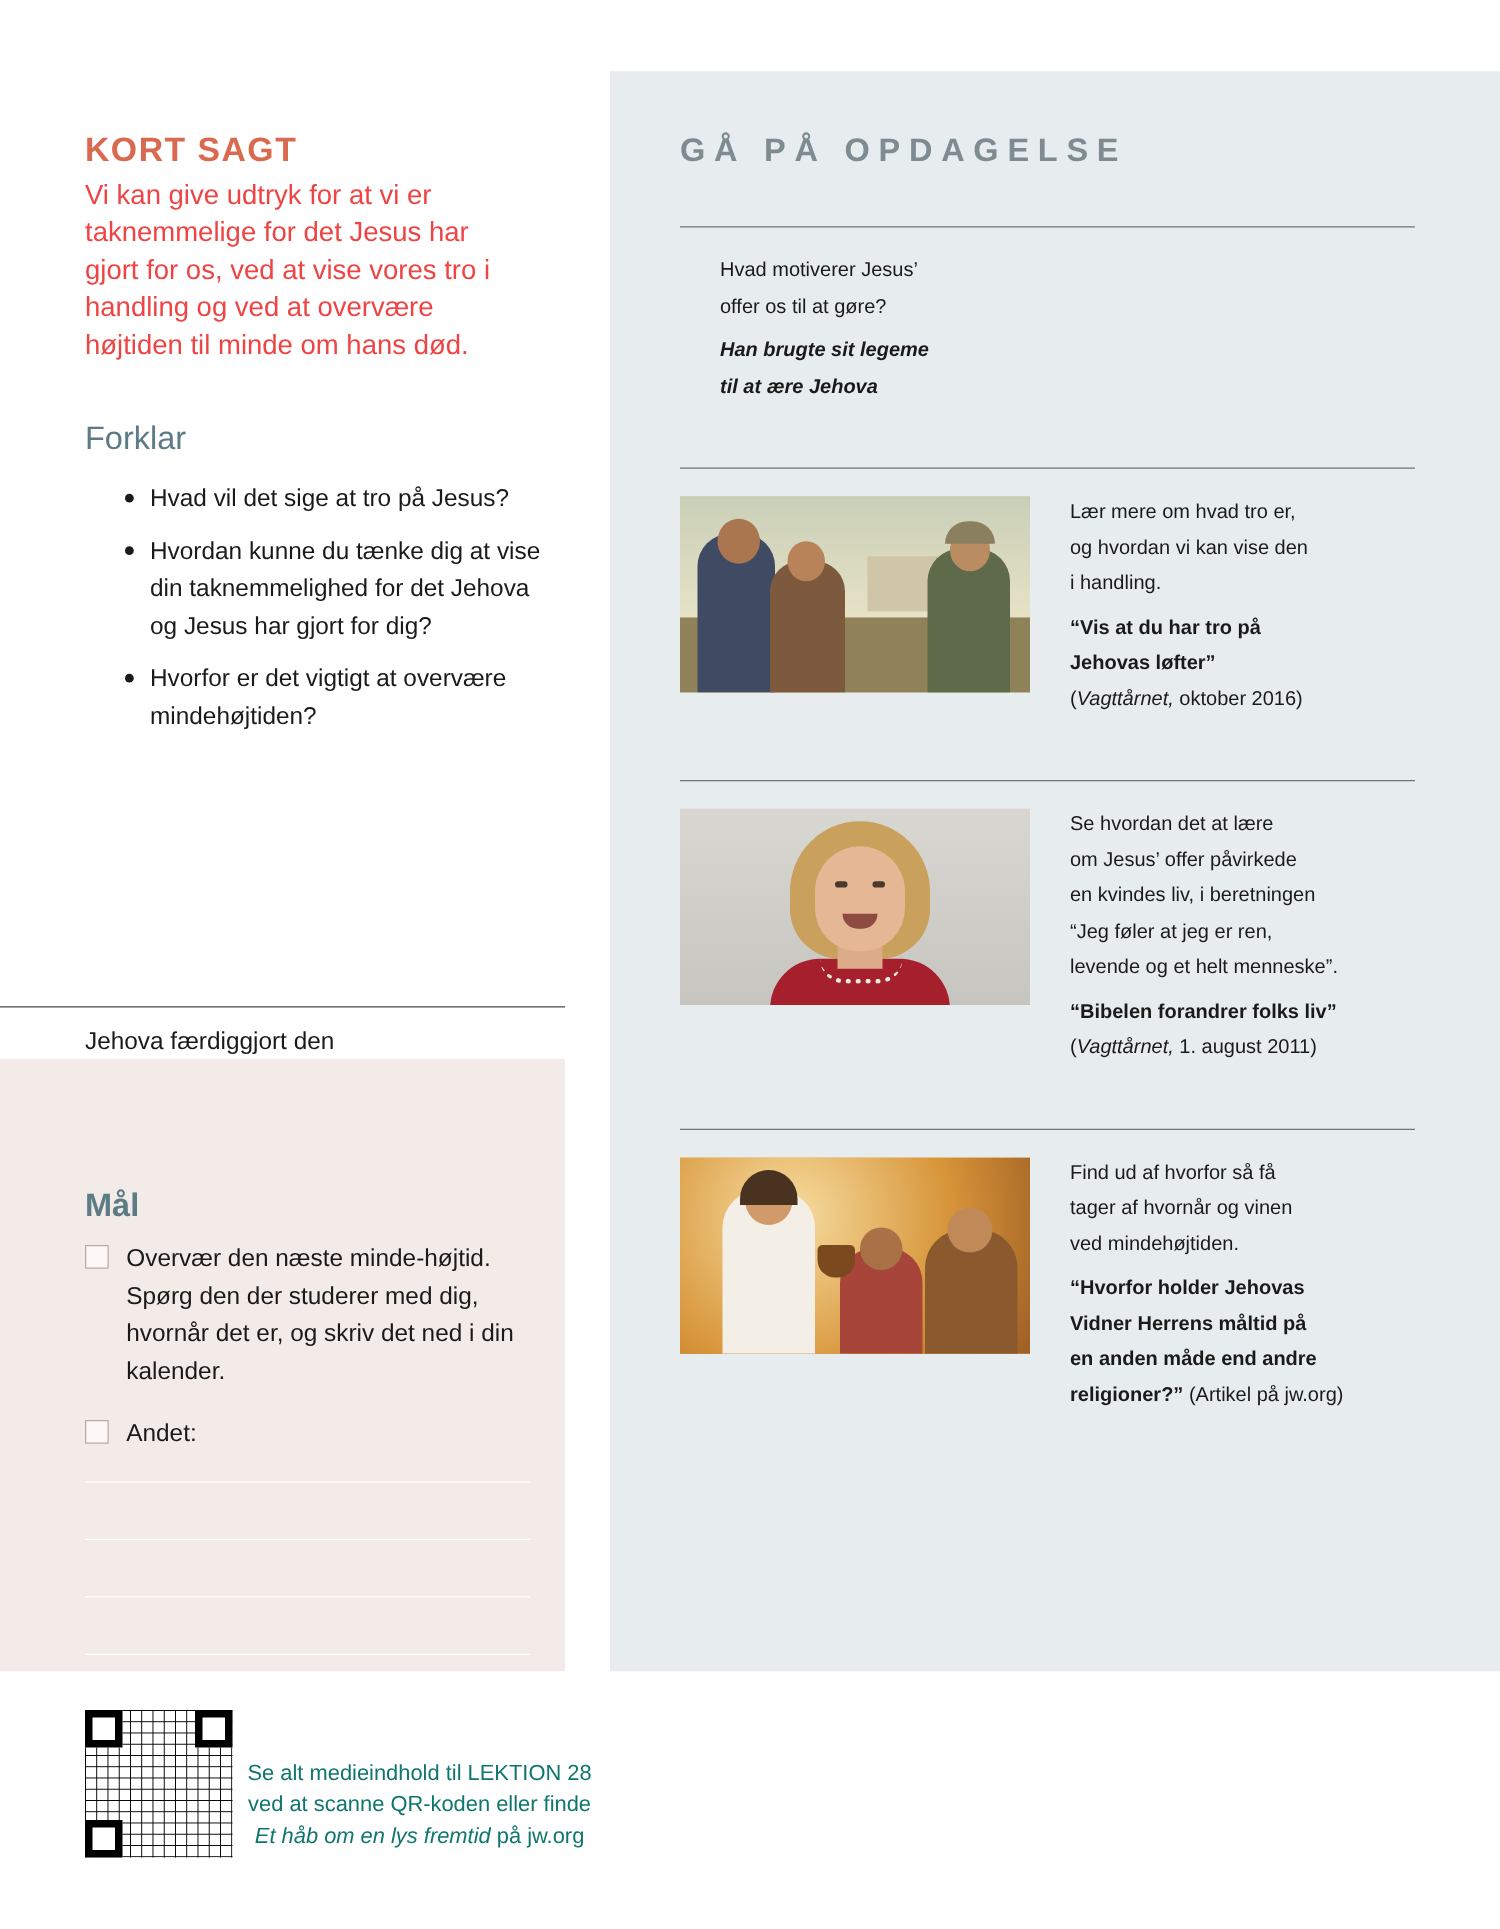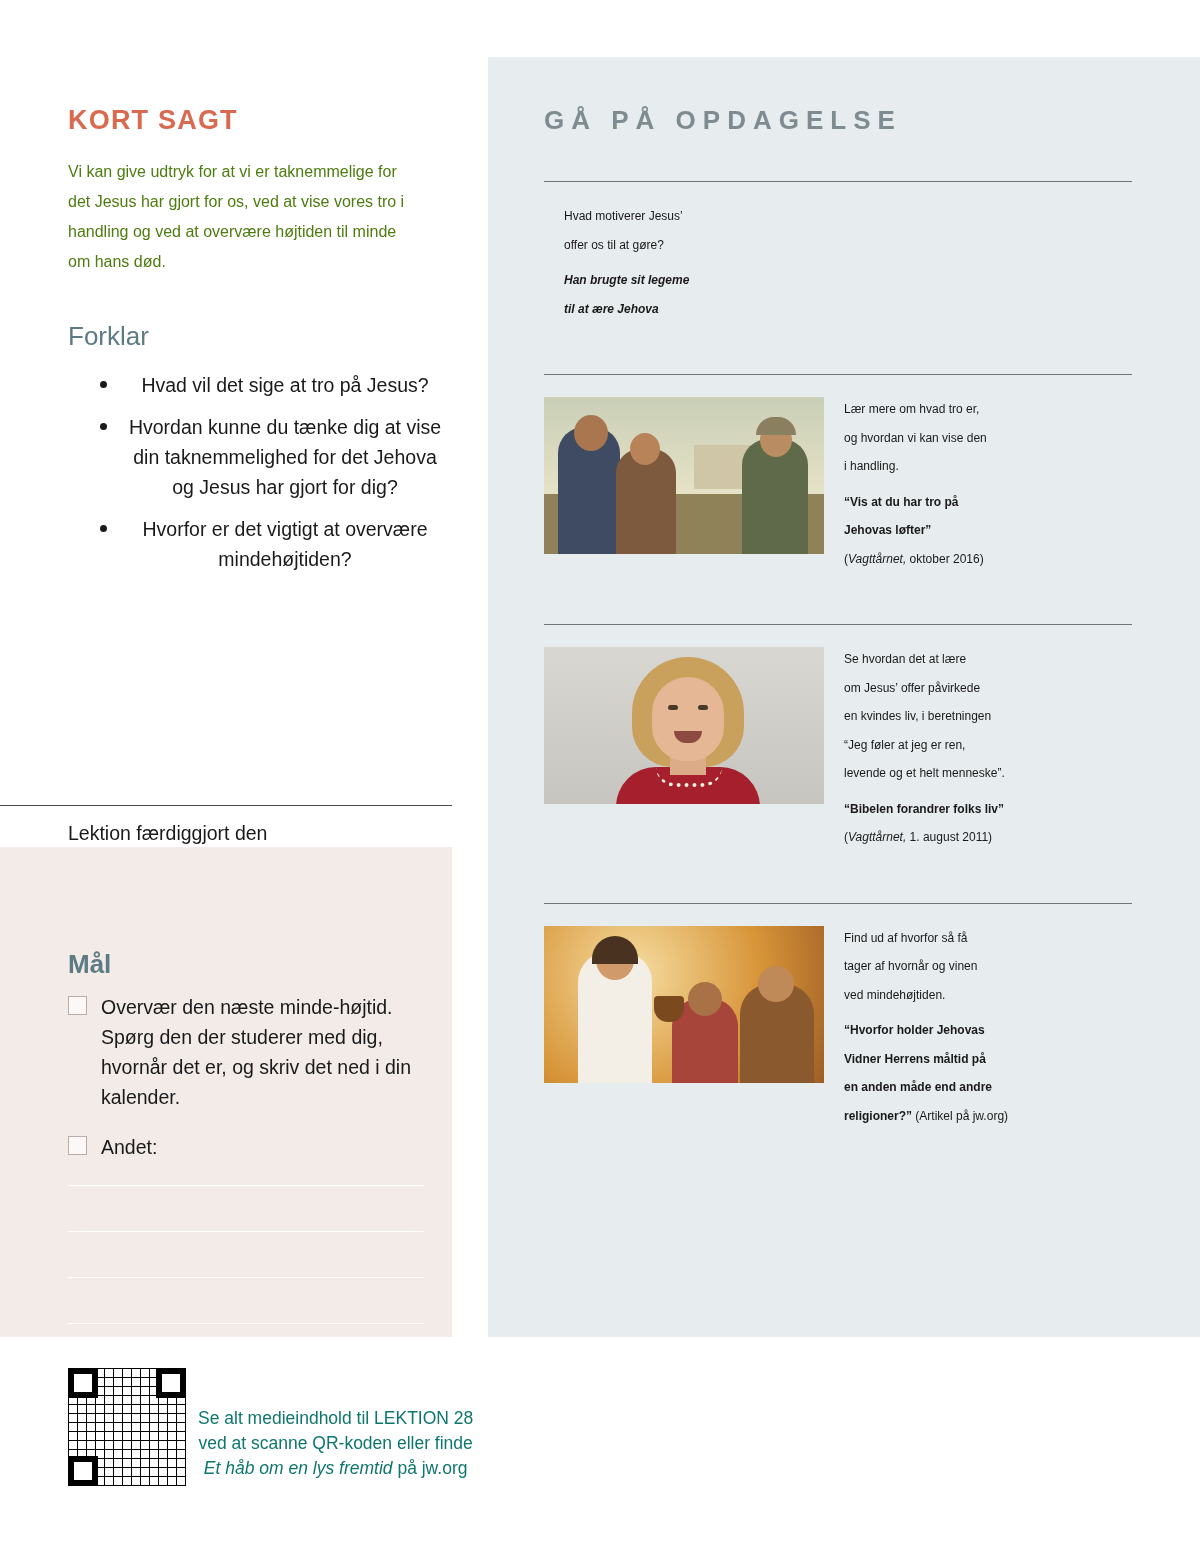--- a/index.html
+++ b/index.html
@@ -53,25 +53,25 @@
 
   .kort-sagt-title {
     color: #d9694f;
     font-size: 27px;
     font-weight: bold;
     letter-spacing: 1.2px;
     margin: 48px 0 0 0;
   }
 
   .kort-sagt-body {
-    font-size: 16px;
+    font-size: 22px;
     line-height: 30px;
-    margin-top: 21px;
+    margin-top: 5px;
     width: 340px;
-    color: #4d7c0f;
+    color: #ef4444;
   }
 
   .section-head {
     color: #5c7b85;
     font-size: 26px;
     font-weight: normal;
     margin: 44px 0 0 0;
   }
 
   ul.bullets {
@@ -79,21 +79,20 @@
     padding-left: 32px;
     list-style: none;
   }
   ul.bullets li {
     font-size: 19.5px;
     line-height: 30px;
     margin-bottom: 12px;
     position: relative;
     padding-left: 20px;
     width: 330px;
-    text-align: center;
   }
   ul.bullets li:before {
     content: "";
     position: absolute;
     left: 0px;
     top: 11px;
     width: 7px;
     height: 7px;
     background: #1a1a1a;
     border-radius: 50%;
@@ -187,22 +186,22 @@
     margin-top: 22px;
   }
   .thumb {
     width: 280px;
     height: 157px;
     flex: 0 0 auto;
     position: relative;
     overflow: hidden;
   }
   .entry-text {
-    margin-left: 20px;
-    font-size: 12px;
+    margin-left: 32px;
+    font-size: 16px;
     line-height: 25.5px;
     width: 288px;
   }
   .entry-text .bold {
     font-weight: bold;
   }
   .entry-text .italic-bold {
     font-weight: bold;
     font-style: italic;
   }
@@ -339,21 +338,21 @@
 
     <h2 class="section-head">Forklar</h2>
     <ul class="bullets">
       <li>Hvad vil det sige at tro på Jesus?</li>
       <li>Hvordan kunne du tænke dig at vise din taknemmelighed for det Jehova og Jesus har gjort for dig?</li>
       <li>Hvorfor er det vigtigt at overvære mindehøjtiden?</li>
     </ul>
   </div>
 
   <div class="divider-line"></div>
-  <div class="lektion-text">Lektion færdiggjort den</div>
+  <div class="lektion-text">Jehova færdiggjort den</div>
 
   <h2 class="mal-title">Mål</h2>
 
   <div class="checkitem" style="top:935px;">
     <span class="checkbox"></span>
     <span class="ct">Overvær den næste minde-højtid. Spørg den der studerer med dig, hvornår det er, og skriv det ned i din kalender.</span>
   </div>
 
   <div class="checkitem" style="top:1075px;">
     <span class="checkbox"></span>

